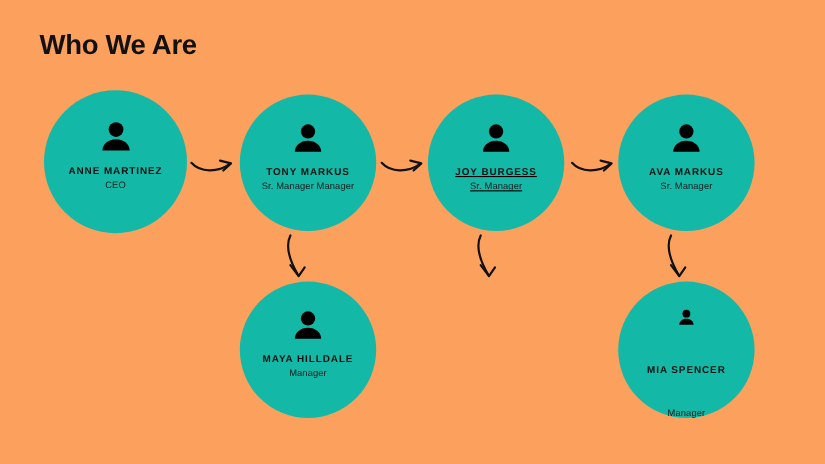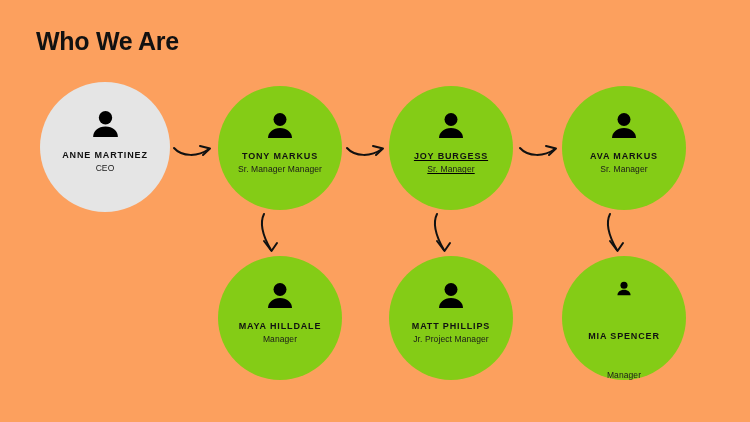--- a/index.html
+++ b/index.html
@@ -27,30 +27,30 @@
     font-weight: bold;
     color: #111111;
     letter-spacing: -0.3px;
     white-space: nowrap;
   }
   .node {
     position: absolute;
     width: 124px;
     height: 124px;
     border-radius: 50%;
-    background: #84cc16;
+    background: #14b8a6;
     display: flex;
     flex-direction: column;
     align-items: center;
     justify-content: flex-start;
     box-sizing: border-box;
     padding-top: 24px;
   }
   .node.pale {
-    background: #e5e5e5;
+    background: #14b8a6;
     width: 130px;
     height: 130px;
     padding-top: 26px;
   }
   .avatar {
     width: 32px;
     height: 32px;
     display: block;
     margin-bottom: 9px;
   }
@@ -134,28 +134,20 @@
 
   <div class="node" style="left:218px; top:256px;">
     <svg class="avatar" viewBox="0 0 64 64">
       <circle cx="32" cy="19" r="13" fill="#000000"></circle>
       <path d="M32 36 C18 36 8 45 8 56 L56 56 C56 45 46 36 32 36 Z" fill="#000000"></path>
     </svg>
     <div class="nm">MAYA HILLDALE</div>
     <div class="rl">Manager</div>
   </div>
 
-  <div class="node" style="left:389px; top:256px;">
-    <svg class="avatar" viewBox="0 0 64 64">
-      <circle cx="32" cy="19" r="13" fill="#000000"></circle>
-      <path d="M32 36 C18 36 8 45 8 56 L56 56 C56 45 46 36 32 36 Z" fill="#000000"></path>
-    </svg>
-    <div class="nm">MATT PHILLIPS</div>
-    <div class="rl">Jr. Project Manager</div>
-  </div>
 
   <div class="node" style="left:562px; top:256px;gap:25px;">
     <svg class="avatar" viewBox="0 0 64 64">
       <circle cx="32" cy="19" r="13" fill="#000000"></circle>
       <path d="M32 36 C18 36 8 45 8 56 L56 56 C56 45 46 36 32 36 Z" fill="#000000"></path>
     </svg>
     <div class="nm">MIA SPENCER</div>
     <div class="rl">Manager</div>
   </div>
 

